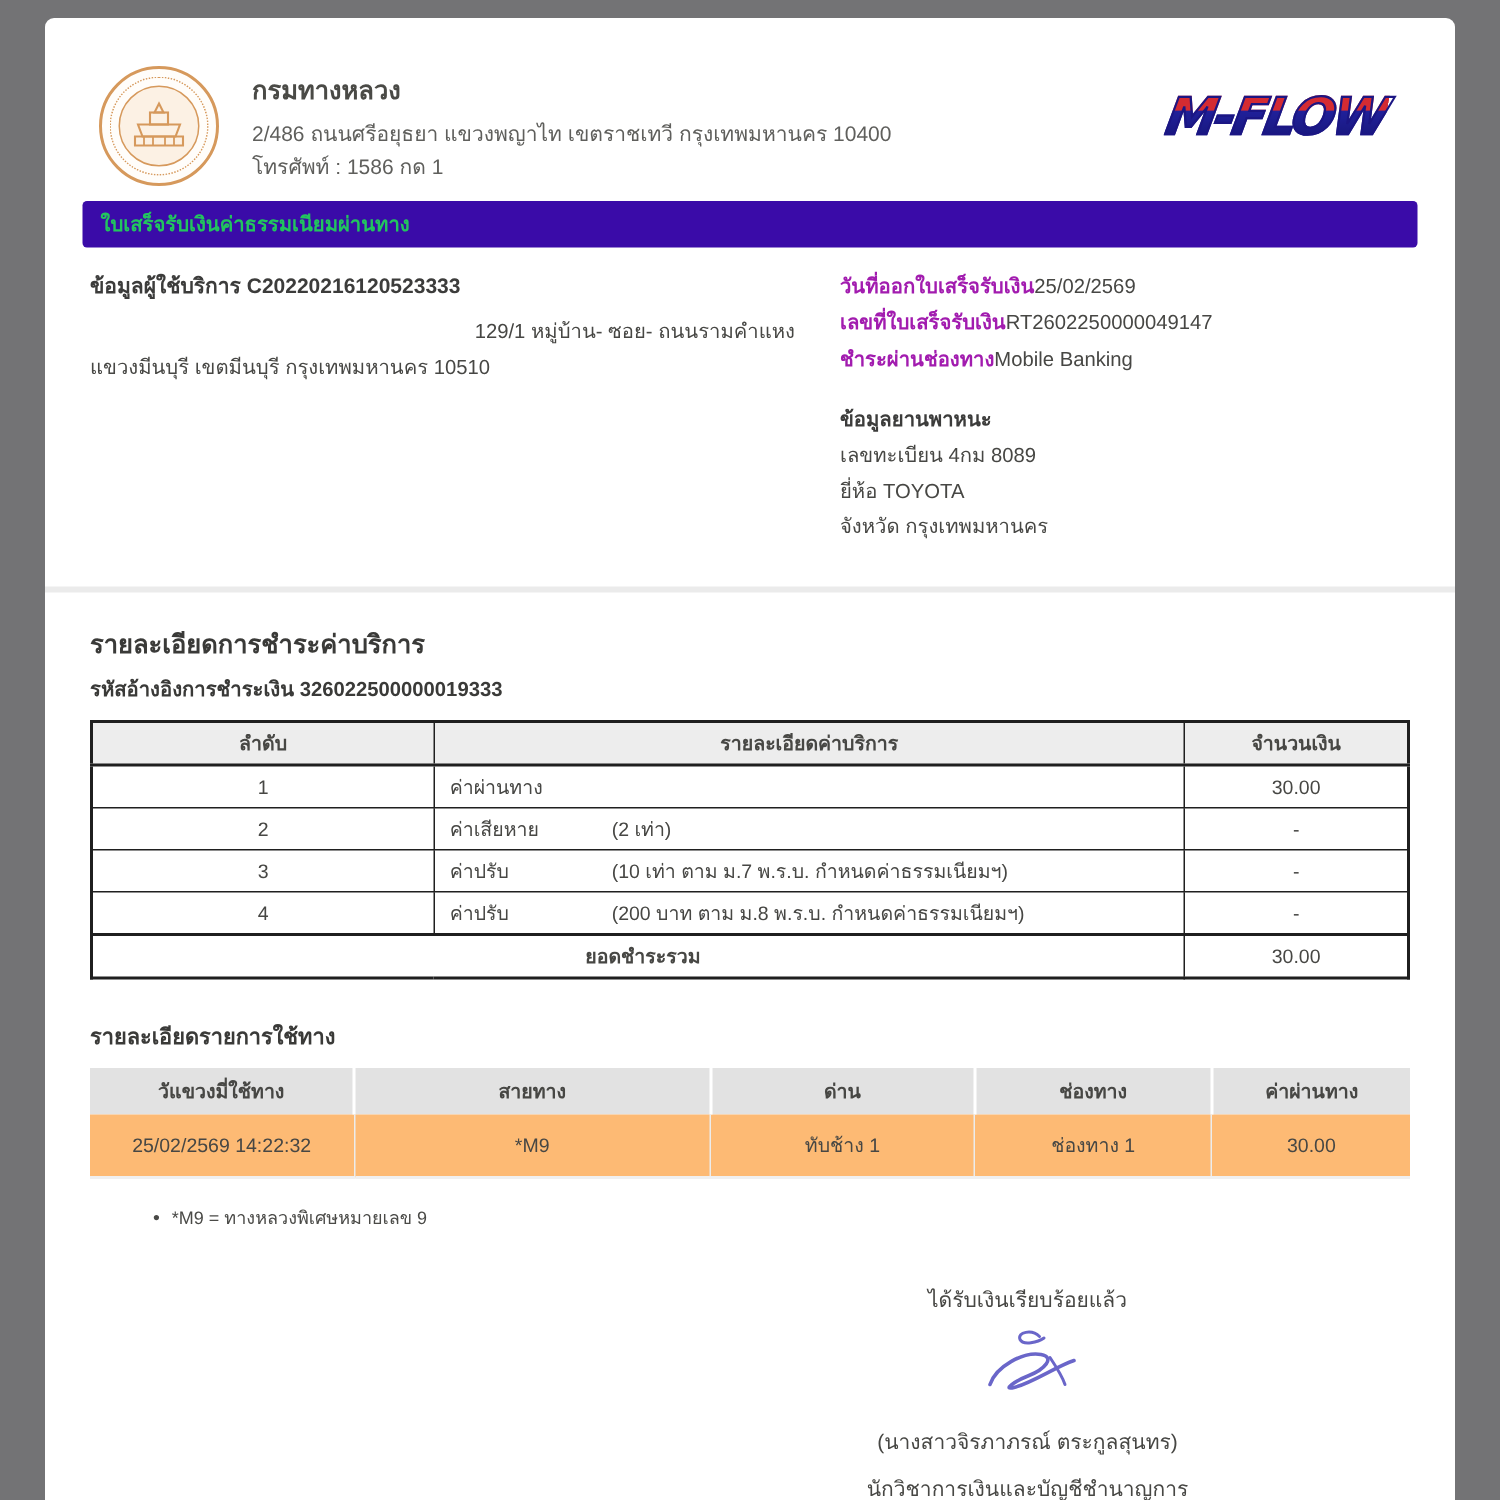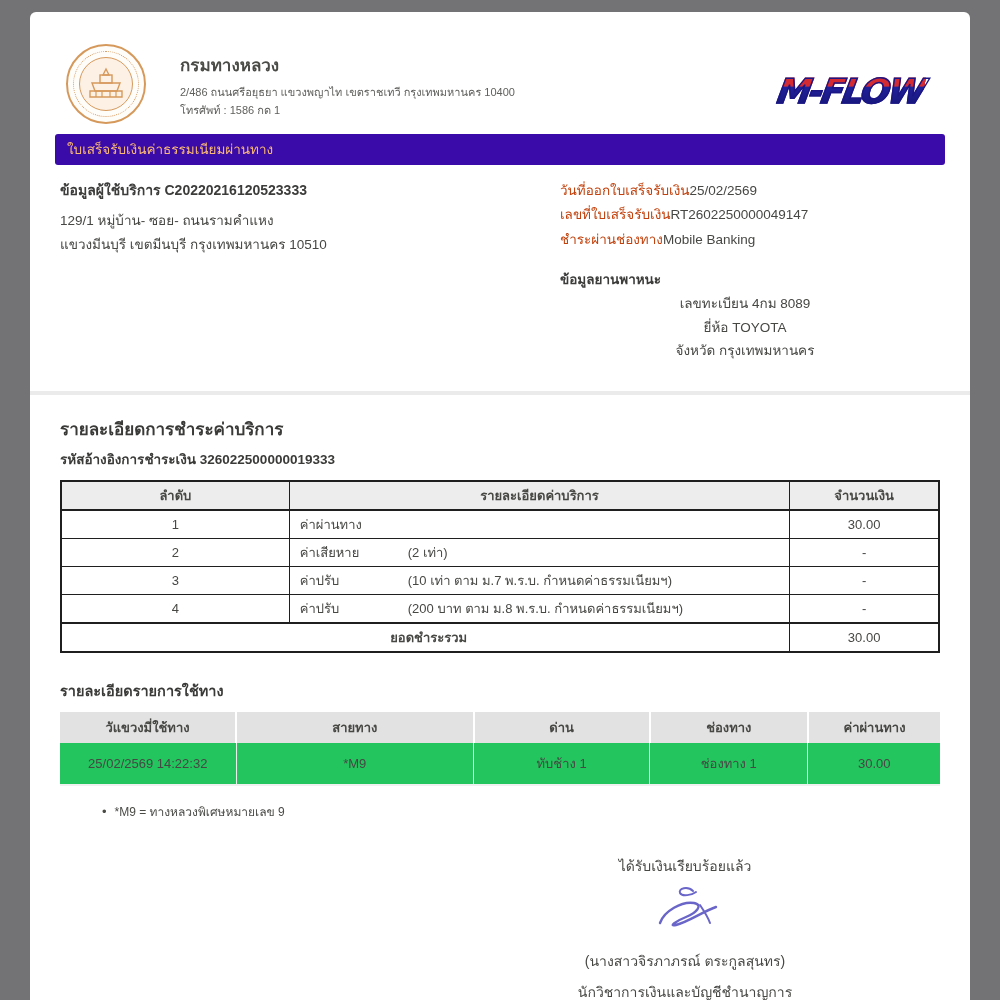--- a/index.html
+++ b/index.html
@@ -13,23 +13,22 @@
   .page {
     width:940px; min-height:976px;
     margin:0 auto;
     background:#ffffff;
     border-radius:6px;
     overflow:hidden;
     position:relative;
   }
   
   .header {
-    display:flex; align-items:center;
+    display:flex; align-items:flex-start;
     padding:32px 46px 0 36px;
-    gap:12px;
   }
   .seal {
     width:80px; height:80px; flex:0 0 80px;
     border-radius:50%;
     border:2px solid #d6995c;
     display:flex; align-items:center; justify-content:center;
     background:#fffdfa;
   }
   .seal-mid {
     width:66px; height:66px; border-radius:50%;
@@ -38,54 +37,54 @@
   }
   .seal-core {
     width:54px; height:54px; border-radius:50%;
     border:1.5px solid #d6995c;
     background:#fcf1e4;
     display:flex; align-items:center; justify-content:center;
     overflow:hidden;
   }
   .agency-block { margin-left:22px; padding-top:2px; flex:1; }
   .agency-name { font-size:17px; font-weight:bold; color:#4a4a46; margin-bottom:6px; }
-  .agency-line { font-size:11px; color:#5f5f5c; line-height:1.55; }
+  .agency-line { font-size:14px; color:#5f5f5c; line-height:1.55; }
   .mflow-wrap { padding-top:14px; }
   .mflow {
     display:inline-block;
     font-family:"DejaVu Sans",sans-serif;
     font-size:34px; font-weight:900; font-style:italic;
     letter-spacing:-2px;
     transform:skewX(-10deg);
     background:linear-gradient(to bottom,#d42b32 0%,#d42b32 40%,#20209a 40%,#151473 100%);
     -webkit-background-clip:text; background-clip:text;
     color:transparent;
     -webkit-text-stroke:1.5px #1b1684;
   }
   
   .banner {
     margin:10px 25px 0 25px;
     background:#3a0ba8;
-    color:#fdba74;
-    font-size:13.5px; font-weight:normal;
+    color:#22c55e;
+    font-size:13.5px; font-weight:bold;
     padding:4px 12px 5px 12px;
     border-radius:3px;
   }
   
   .info { display:flex; padding:14px 40px 0 30px; }
   .info-left { flex:1; padding-right:30px; }
   .cust-heading { font-size:14px; font-weight:bold; margin-bottom:8px; }
   .cust-line { font-size:13.5px; line-height:1.75; color:#474744; }
   .info-right { width:370px; font-size:13.5px; }
   .meta-row { display:flex; line-height:1.8; }
-  .meta-label { font-weight:normal; color:#c2410c; }
+  .meta-label { font-weight:bold; color:#a21caf; }
   .meta-value { flex:1; text-align:left; color:#474744; }
   .vehicle-block { margin-top:16px; }
   .vehicle-heading { font-weight:bold; margin-bottom:2px; }
-  .vehicle-line { line-height:1.75; color:#474744;text-align:center; }
+  .vehicle-line { line-height:1.75; color:#474744; }
   
   .divider { margin-top:28px; height:4px; background:#ebebeb; width:100%; }
   
   .section { padding:0 30px; }
   .section1-title { margin-top:20px; font-size:17px; font-weight:bold; color:#3a3a38; }
   .section1-ref { margin-top:6px; font-size:13.5px; font-weight:bold; color:#3a3a38; }
   table.pay {
     width:100%; border-collapse:collapse; margin-top:10px;
     font-size:13px; color:#474744;
   }
@@ -110,21 +109,21 @@
   }
   table.usage th {
     background:#e2e2e2; font-weight:bold; text-align:center;
     padding:5px 6px; border-right:2px solid #ffffff;
   }
   table.usage th:last-child { border-right:none; }
   table.usage td {
     text-align:center; padding:10px 6px;
     border-right:1px solid #ececec;
     border-bottom:2px solid #f0f0f0;
-    background:#22c55e;
+    background:#fdba74;
   }
   table.usage td:last-child { border-right:none; }
   .footnote {
     margin:16px 0 0 42px;
     font-size:12px; color:#4a4a47;
     display:flex; align-items:center;
   }
   .footnote .bullet { margin-right:8px; font-size:13px; }
   
   .sig-block {
@@ -165,21 +164,21 @@
     <div class="mflow-wrap">
       <span class="mflow">M-FLOW</span>
     </div>
   </div>
 
   <div class="banner">ใบเสร็จรับเงินค่าธรรมเนียมผ่านทาง</div>
 
   <div class="info">
     <div class="info-left">
       <div class="cust-heading">ข้อมูลผู้ใช้บริการ C20220216120523333</div>
-      <div class="cust-line" style="margin-top:6px;">129/1 หมู่บ้าน- ซอย- ถนนรามคำแหง</div>
+      <div class="cust-line" style="margin-top:6px;text-align:right;">129/1 หมู่บ้าน- ซอย- ถนนรามคำแหง</div>
       <div class="cust-line">แขวงมีนบุรี เขตมีนบุรี กรุงเทพมหานคร 10510</div>
     </div>
     <div class="info-right">
       <div class="meta-row">
         <span class="meta-label">วันที่ออกใบเสร็จรับเงิน</span>
         <span class="meta-value">25/02/2569</span>
       </div>
       <div class="meta-row">
         <span class="meta-label">เลขที่ใบเสร็จรับเงิน</span>
         <span class="meta-value">RT2602250000049147</span>

